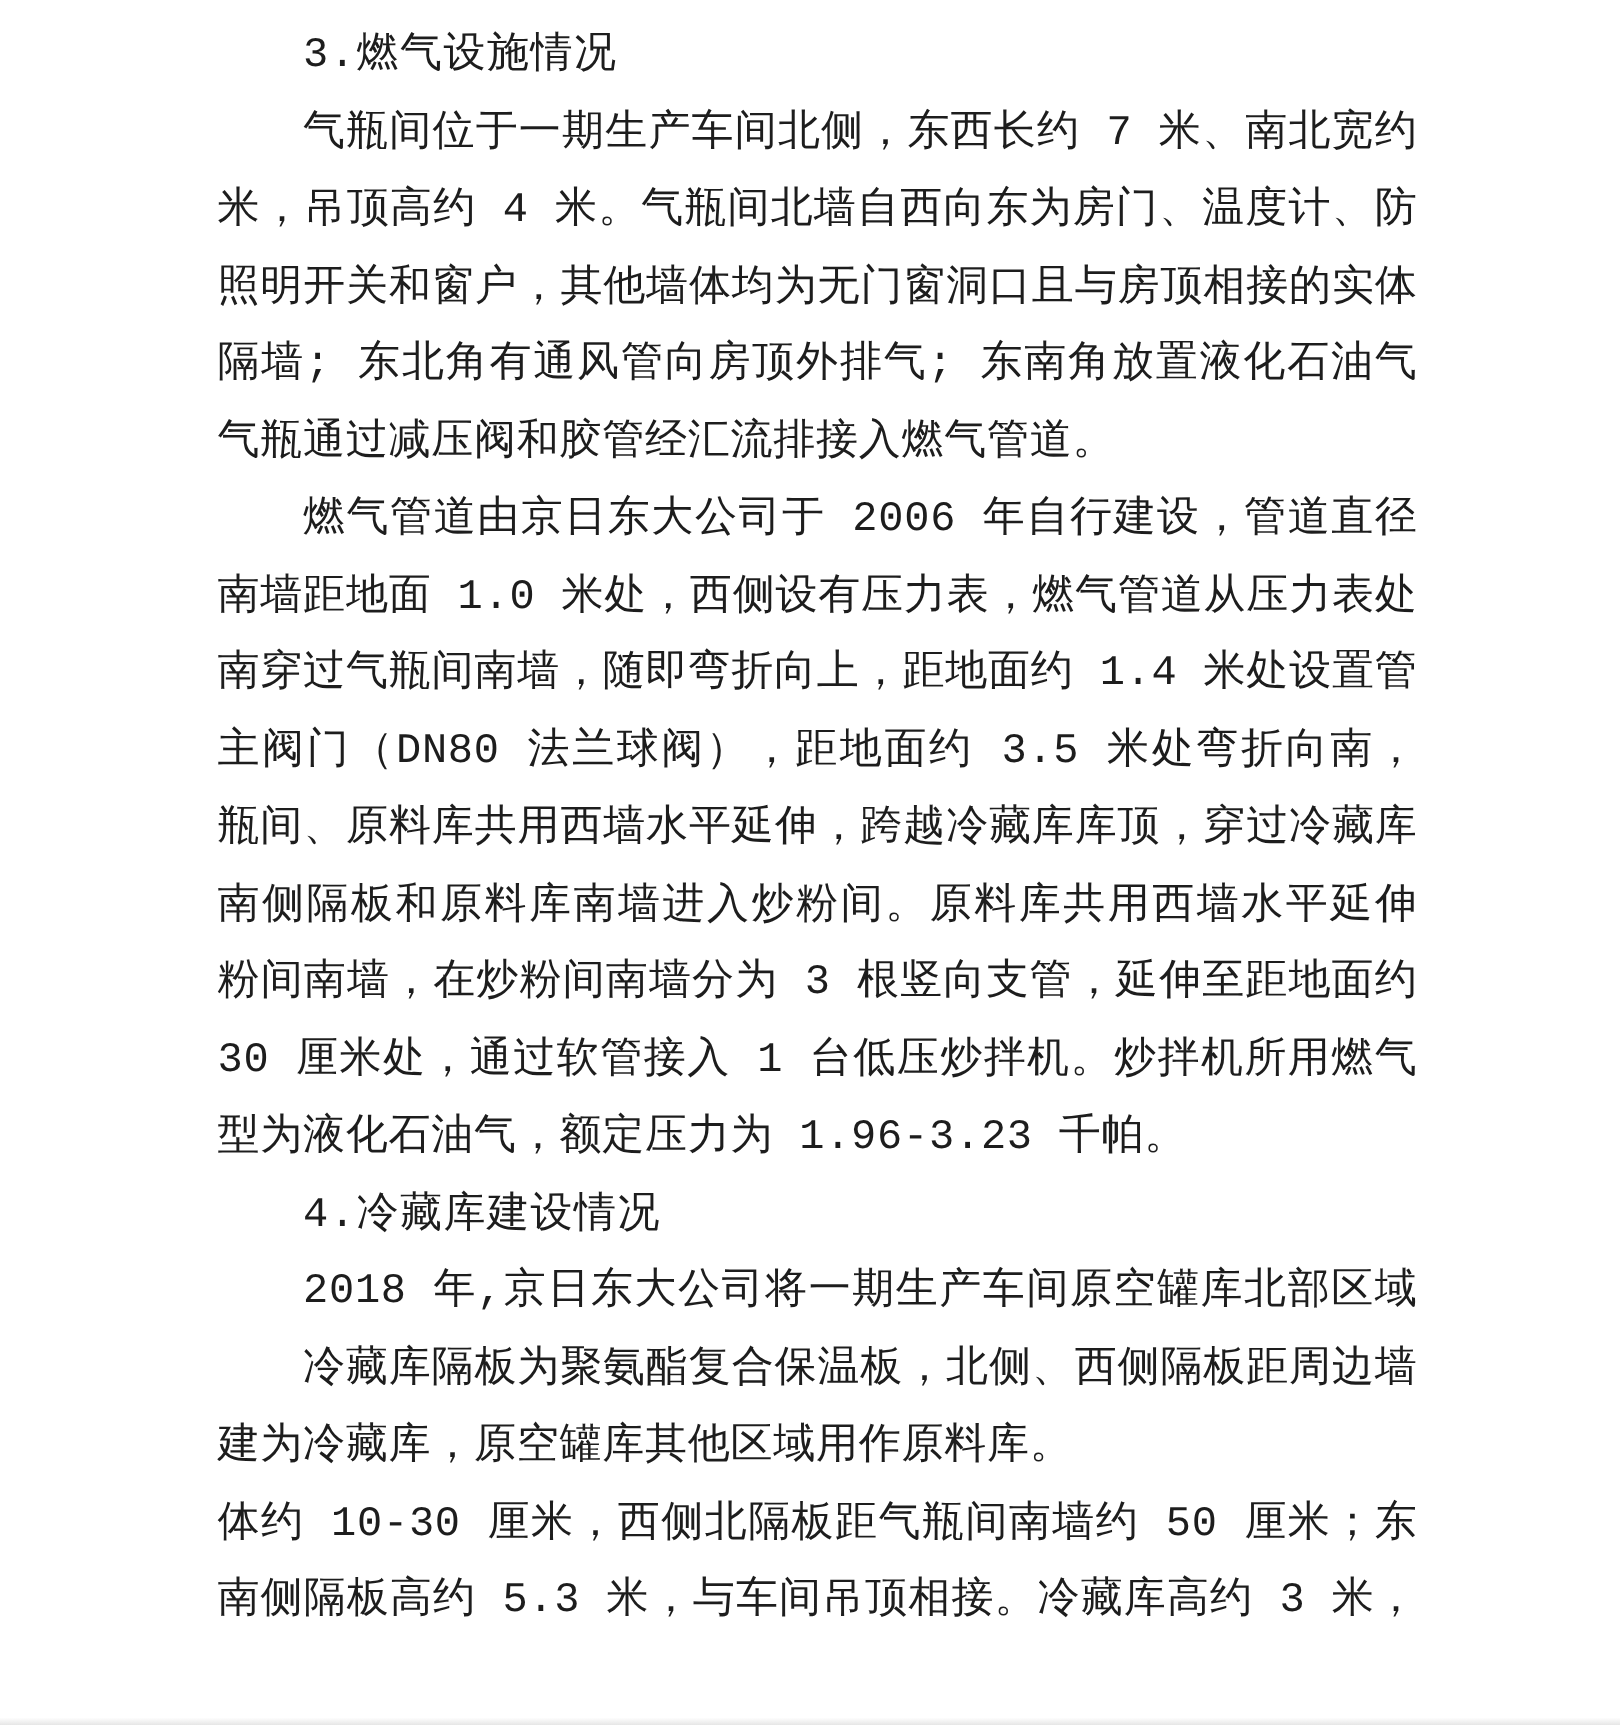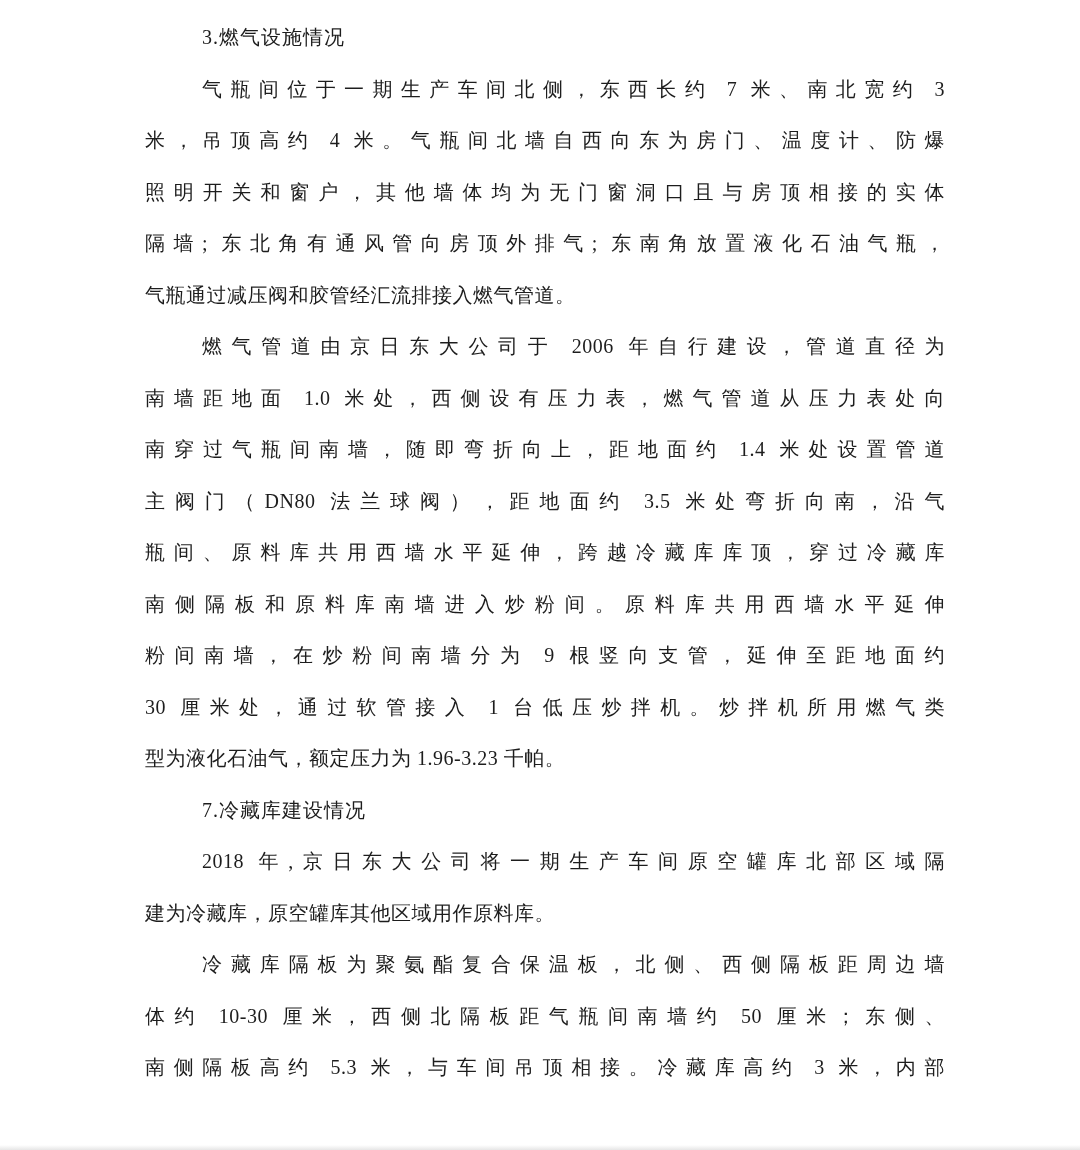--- a/index.html
+++ b/index.html
@@ -16,27 +16,28 @@
     font-family: "Liberation Serif", "DejaVu Serif", serif;
     color: #1d1d1d;
   }
   .text-block {
     position: absolute;
     left: 145px;
     top: 12px;
     width: 800px;
   }
   .line {
-    font-size: 20px;
+    font-size: 28px;
     height: 51.5px;
     line-height: 51.5px;
     text-align: left;
     letter-spacing: 0.5px;
     white-space: normal;
     overflow: hidden;
+    font-family: Liberation Mono, monospace;
   }
   .just {
     text-align: justify;
     text-align-last: justify;
   }
   .indent {
     padding-left: 57px;
   }
   .heading {
     letter-spacing: 1px;
@@ -63,28 +64,28 @@
     <div class="line just">照明开关和窗户，其他墙体均为无门窗洞口且与房顶相接的实体</div>
     <div class="line just">隔墙; 东北角有通风管向房顶外排气; 东南角放置液化石油气瓶，</div>
     <div class="line">气瓶通过减压阀和胶管经汇流排接入燃气管道。</div>
 
     <div class="line indent just">燃气管道由京日东大公司于 2006 年自行建设，管道直径为</div>
     <div class="line just">南墙距地面 1.0 米处，西侧设有压力表，燃气管道从压力表处向</div>
     <div class="line just">南穿过气瓶间南墙，随即弯折向上，距地面约 1.4 米处设置管道</div>
     <div class="line just">主阀门（DN80 法兰球阀），距地面约 3.5 米处弯折向南，沿气</div>
     <div class="line just">瓶间、原料库共用西墙水平延伸，跨越冷藏库库顶，穿过冷藏库</div>
     <div class="line just">南侧隔板和原料库南墙进入炒粉间。原料库共用西墙水平延伸</div>
-    <div class="line just">粉间南墙，在炒粉间南墙分为 9 根竖向支管，延伸至距地面约</div>
+    <div class="line just">粉间南墙，在炒粉间南墙分为 3 根竖向支管，延伸至距地面约</div>
     <div class="line just">30 厘米处，通过软管接入 1 台低压炒拌机。炒拌机所用燃气类</div>
     <div class="line">型为液化石油气，额定压力为 1.96-3.23 千帕。</div>
 
-    <div class="line indent heading">7.冷藏库建设情况</div>
+    <div class="line indent heading">4.冷藏库建设情况</div>
 
     <div class="line indent just">2018 年,京日东大公司将一期生产车间原空罐库北部区域隔</div>
+    <div class="line indent just">冷藏库隔板为聚氨酯复合保温板，北侧、西侧隔板距周边墙</div>
+
     <div class="line">建为冷藏库，原空罐库其他区域用作原料库。</div>
-
-    <div class="line indent just">冷藏库隔板为聚氨酯复合保温板，北侧、西侧隔板距周边墙</div>
     <div class="line just">体约 10-30 厘米，西侧北隔板距气瓶间南墙约 50 厘米；东侧、</div>
     <div class="line just">南侧隔板高约 5.3 米，与车间吊顶相接。冷藏库高约 3 米，内部</div>
 
   </div>
   <div class="page-bottom-edge"></div>
 </div>
 
 </body></html>

